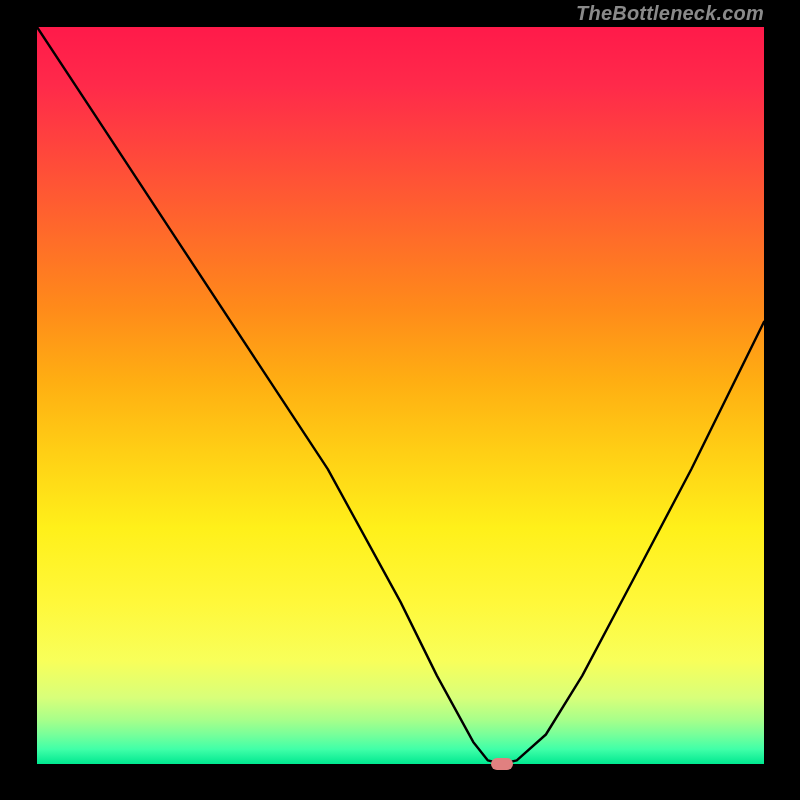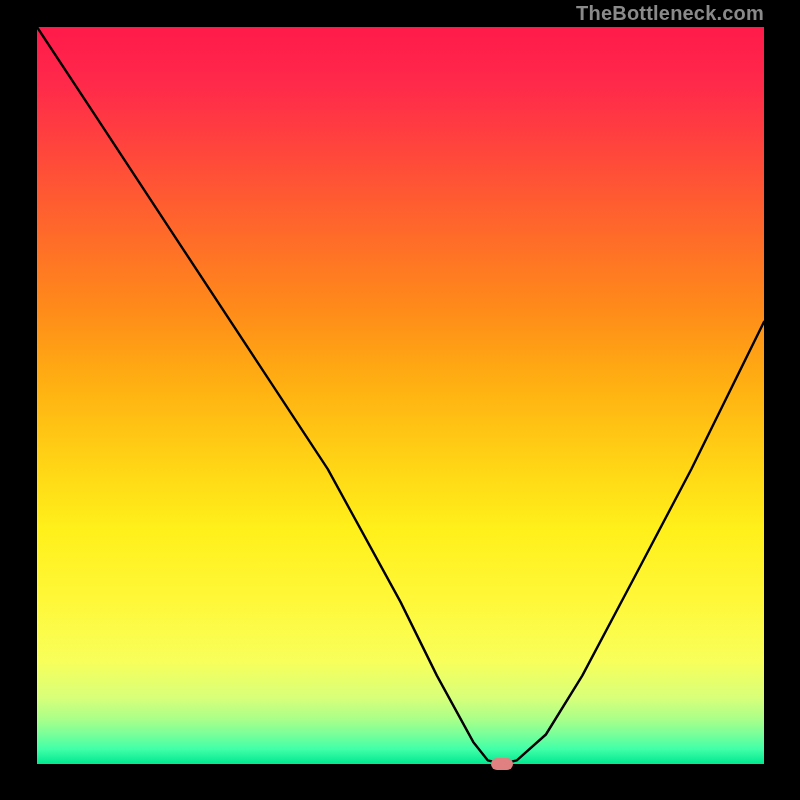--- a/index.html
+++ b/index.html
@@ -8,20 +8,21 @@
     width: 800px;
     height: 800px;
     background: #000;
     overflow: hidden;
   }
   .frame {
     position: relative;
     width: 800px;
     height: 800px;
     background: #000;
+    font-style: italic;
   }
   .plot-area {
     position: absolute;
     left: 37px;
     top: 27px;
     width: 727px;
     height: 737px;
     background: linear-gradient(to bottom,
       #ff1a4a 0%,
       #ff2a4a 8%,

